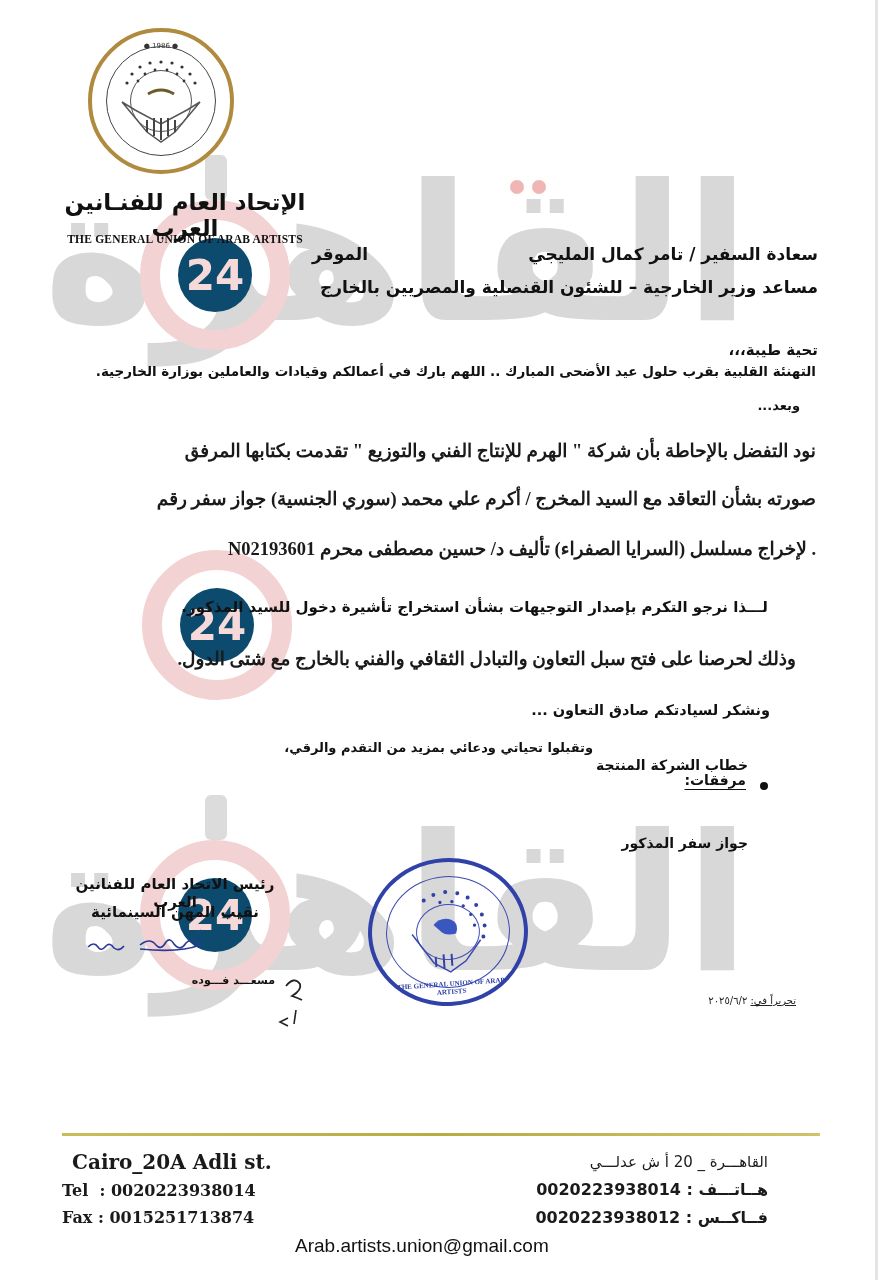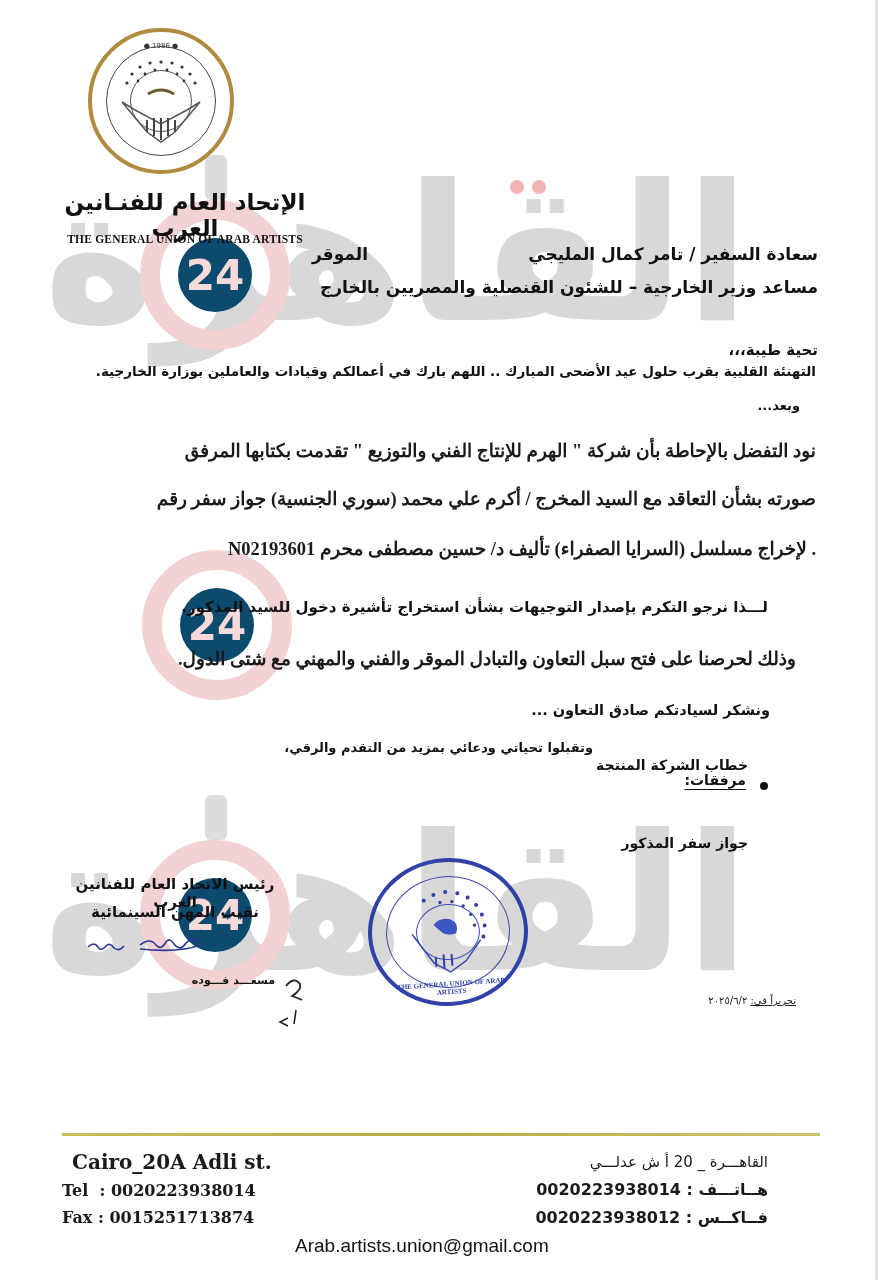--- a/index.html
+++ b/index.html
@@ -147,21 +147,21 @@
 <div class="abs greeting bold-ar rtl">تحية طيبة،،،</div>
 
 <div class="abs congrats bold-ar rtl" style="left:46px; white-space:normal; width:770px; line-height:18px;">التهنئة القلبية بقرب حلول عيد الأضحى المبارك .. اللهم بارك في أعمالكم وقيادات والعاملين بوزارة الخارجية.</div>
 <div class="abs and-after bold-ar rtl">وبعد...</div>
 
 <div class="abs body-p p1 rtl">نود التفضل بالإحاطة بأن شركة " الهرم للإنتاج الفني والتوزيع " تقدمت بكتابها المرفق</div>
 <div class="abs body-p p2 rtl">صورته بشأن التعاقد مع السيد المخرج / أكرم علي محمد (سوري الجنسية) جواز سفر رقم</div>
 <div class="abs body-p p3 rtl">N02193601 لإخراج مسلسل (السرايا الصفراء) تأليف د/ حسين مصطفى محرم .</div>
 
 <div class="abs request bold-ar rtl">لـــذا نرجو التكرم بإصدار التوجيهات بشأن استخراج تأشيرة دخول للسيد المذكور.</div>
-<div class="abs body-p p4 rtl">وذلك لحرصنا على فتح سبل التعاون والتبادل الموقر والفني والمهني مع شتى الدول.</div>
+<div class="abs body-p p4 rtl">وذلك لحرصنا على فتح سبل التعاون والتبادل الثقافي والفني بالخارج مع شتى الدول.</div>
 <div class="abs thanks bold-ar rtl">ونشكر لسيادتكم صادق التعاون ...</div>
 <div class="abs regards bold-ar rtl">وتقبلوا تحياتي ودعائي بمزيد من التقدم والرقي،</div>
 
 <div class="abs attach-bullet"></div>
 <div class="abs attach-head bold-ar rtl">مرفقات:</div>
 <div class="abs attach-1 bold-ar rtl">خطاب الشركة المنتجة</div>
 <div class="abs attach-2 bold-ar rtl">جواز سفر المذكور</div>
 
 <div class="abs sig-title1 bold-ar rtl">رئيس الاتحاد العام للفنانين العرب</div>
 <div class="abs sig-title2 bold-ar rtl">نقيب المهن السينمائية</div>

